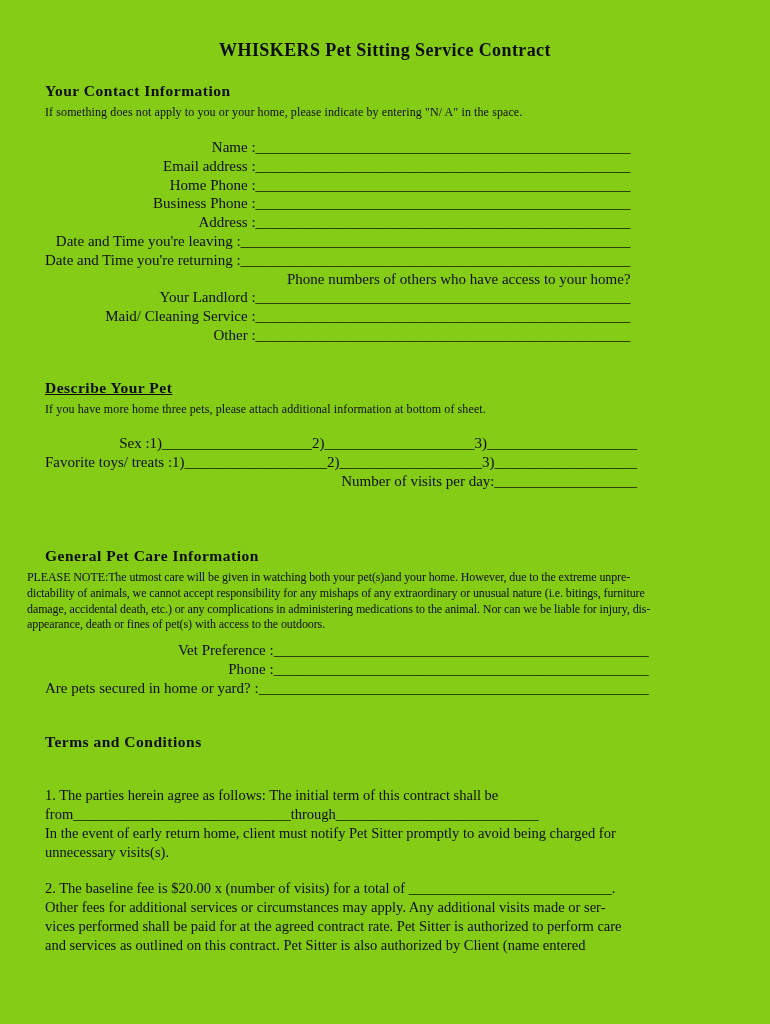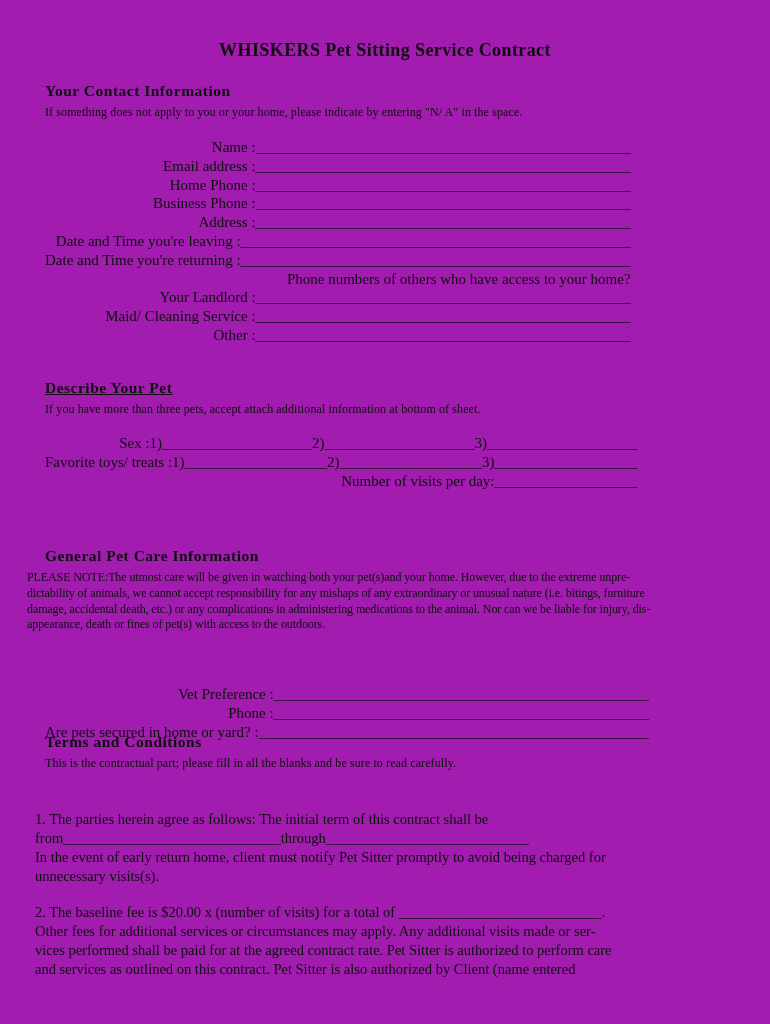--- a/index.html
+++ b/index.html
@@ -1,20 +1,20 @@
 <!DOCTYPE html>
 <html><head>
 <meta charset="utf-8">
 <style>
   html, body { margin: 0; padding: 0; background: #ffffff; }
   .page {
     position: relative;
     width: 770px;
     height: 1024px;
-    background: #a21caf;
+    background: #84cc16;
     color: #0e0e0e;
     font-family: "Liberation Serif", "DejaVu Serif", serif;
     overflow: hidden;
   }
   .doc-title {
     position: absolute;
     top: 40px;
     left: 0;
     width: 100%;
     text-align: center;
@@ -40,26 +40,25 @@
   .field-block {
     position: absolute;
     left: 45px;
     font-size: 15px;
     line-height: 18.8px;
     white-space: nowrap;
     text-align: right;
   }
   .para {
     position: absolute;
-    left: 35px;
+    left: 45px;
     width: 705px;
     font-size: 14.5px;
     line-height: 19px;
     white-space: pre-line;
-    margin-top: 24px;
   }
   .notice {
     position: absolute;
     left: 27px;
     width: 705px;
     font-size: 12px;
     line-height: 15.8px;
     letter-spacing: -0.1px;
     white-space: pre-line;
   }
@@ -81,40 +80,39 @@
     <div>Address :__________________________________________________</div>
     <div>Date and Time you're leaving :____________________________________________________</div>
     <div>Date and Time you're returning :____________________________________________________</div>
     <div>Phone numbers of others who have access to your home?</div>
     <div>Your Landlord :__________________________________________________</div>
     <div>Maid/ Cleaning Service :__________________________________________________</div>
     <div>Other :__________________________________________________</div>
   </div>
 
   <div class="sec-heading" style="top:379px;text-decoration:underline;">Describe Your Pet</div>
-  <div class="sec-note" style="top:402px;">If you have more than three pets, accept attach additional information at bottom of sheet.</div>
+  <div class="sec-note" style="top:402px;">If you have more home three pets, please attach additional information at bottom of sheet.</div>
   <div class="field-block" style="top:434px;">
     <div>Sex :1)____________________2)____________________3)____________________</div>
     <div>Favorite toys/ treats :1)___________________2)___________________3)___________________</div>
     <div>Number of visits per day:___________________</div>
   </div>
 
   <div class="sec-heading" style="top:547px;">General Pet Care Information</div>
   <div class="notice" style="top:570px;">PLEASE NOTE:The utmost care will be given in watching both your pet(s)and your home. However, due to the extreme unpre-
 dictability of animals, we cannot accept responsibility for any mishaps of any extraordinary or unusual nature (i.e. bitings, furniture
 damage, accidental death, etc.) or any complications in administering medications to the animal. Nor can we be liable for injury, dis-
 appearance, death or fines of pet(s) with access to the outdoors.</div>
-  <div class="field-block" style="top:641px;margin-top:44px;">
+  <div class="field-block" style="top:641px;">
     <div>Vet Preference :__________________________________________________</div>
     <div>Phone :__________________________________________________</div>
     <div>Are pets secured in home or yard? :____________________________________________________</div>
   </div>
 
   <div class="sec-heading" style="top:733px;text-align:right;">Terms and Conditions</div>
-  <div class="sec-note" style="top:756px;">This is the contractual part; please fill in all the blanks and be sure to read carefully.</div>
   <div class="para" style="top:786px;">1. The parties herein agree as follows: The initial term of this contract shall be
 from______________________________through____________________________
 In the event of early return home, client must notify Pet Sitter promptly to avoid being charged for
 unnecessary visits(s).</div>
   <div class="para" style="top:879px;">2. The baseline fee is $20.00 x (number of visits) for a total of ____________________________.
 Other fees for additional services or circumstances may apply. Any additional visits made or ser-
 vices performed shall be paid for at the agreed contract rate. Pet Sitter is authorized to perform care
 and services as outlined on this contract. Pet Sitter is also authorized by Client (name entered</div>
 
 </div>

